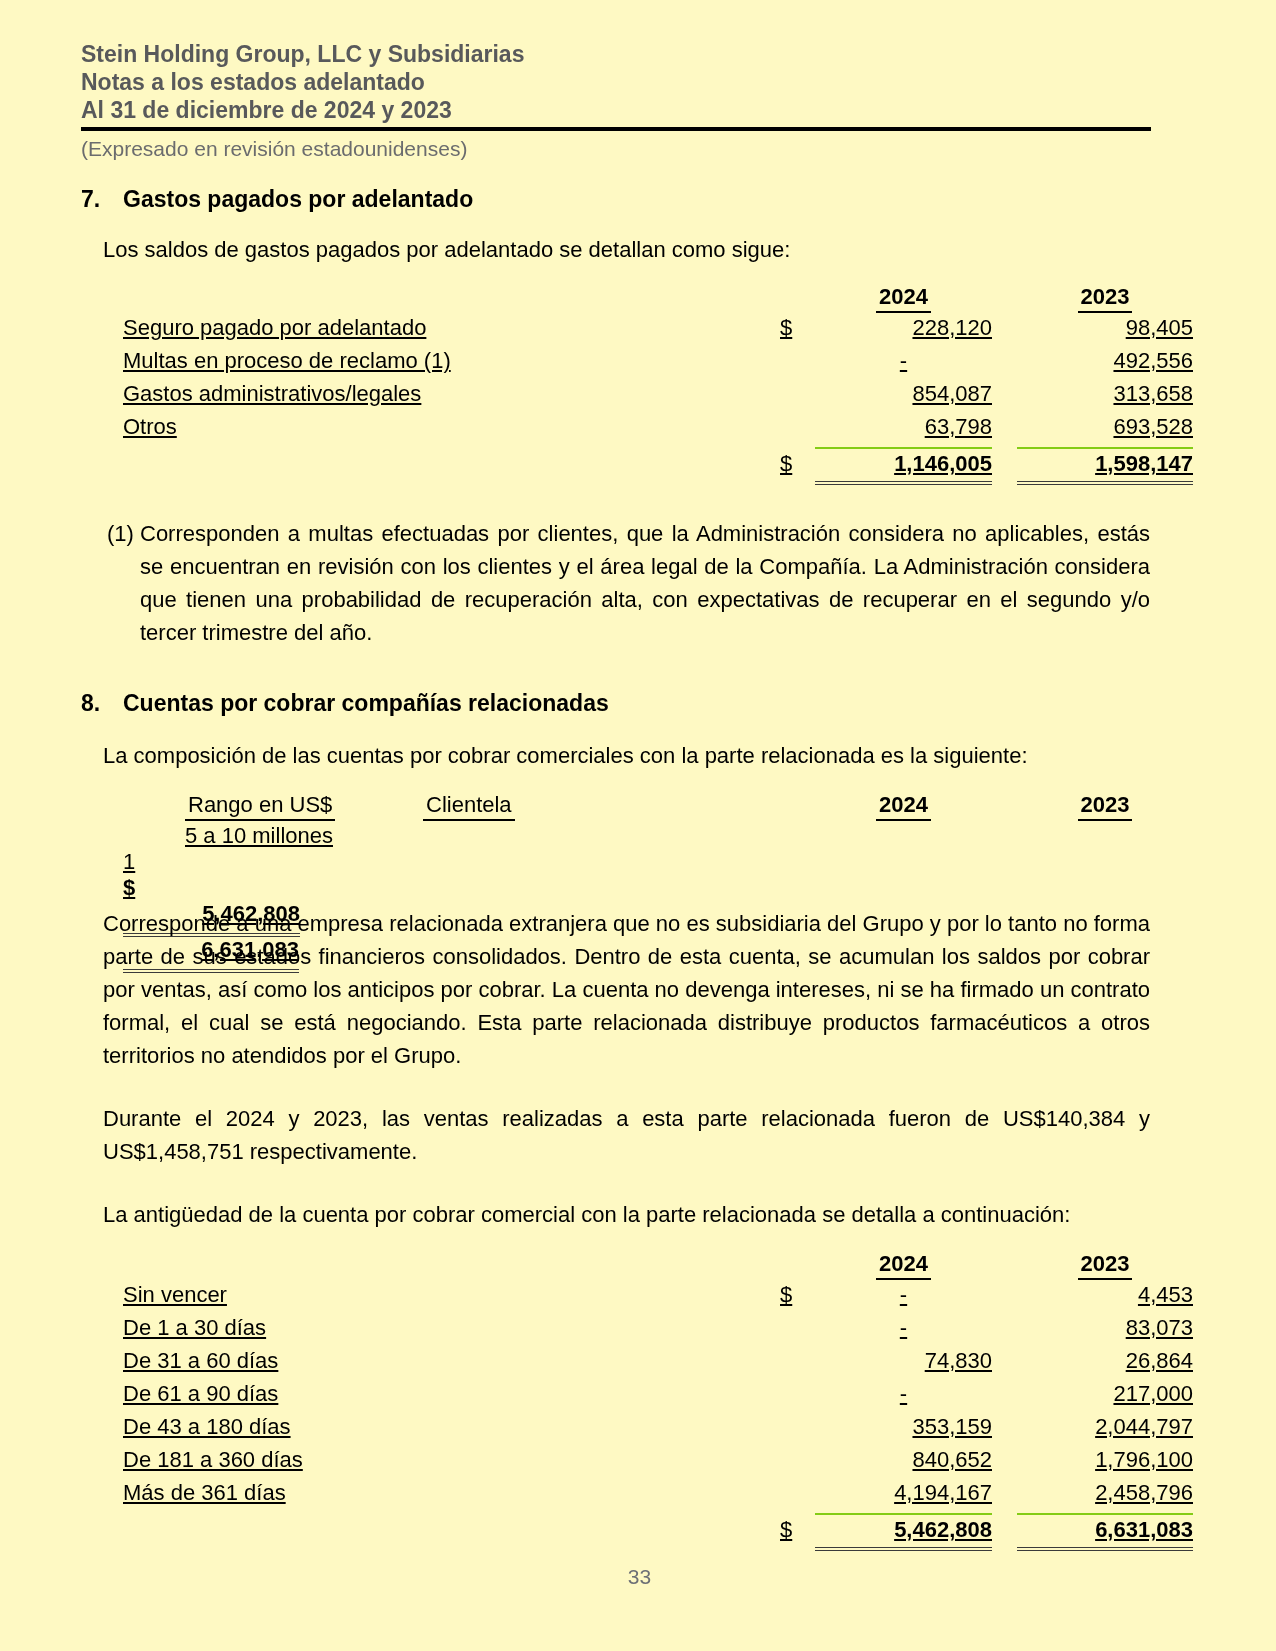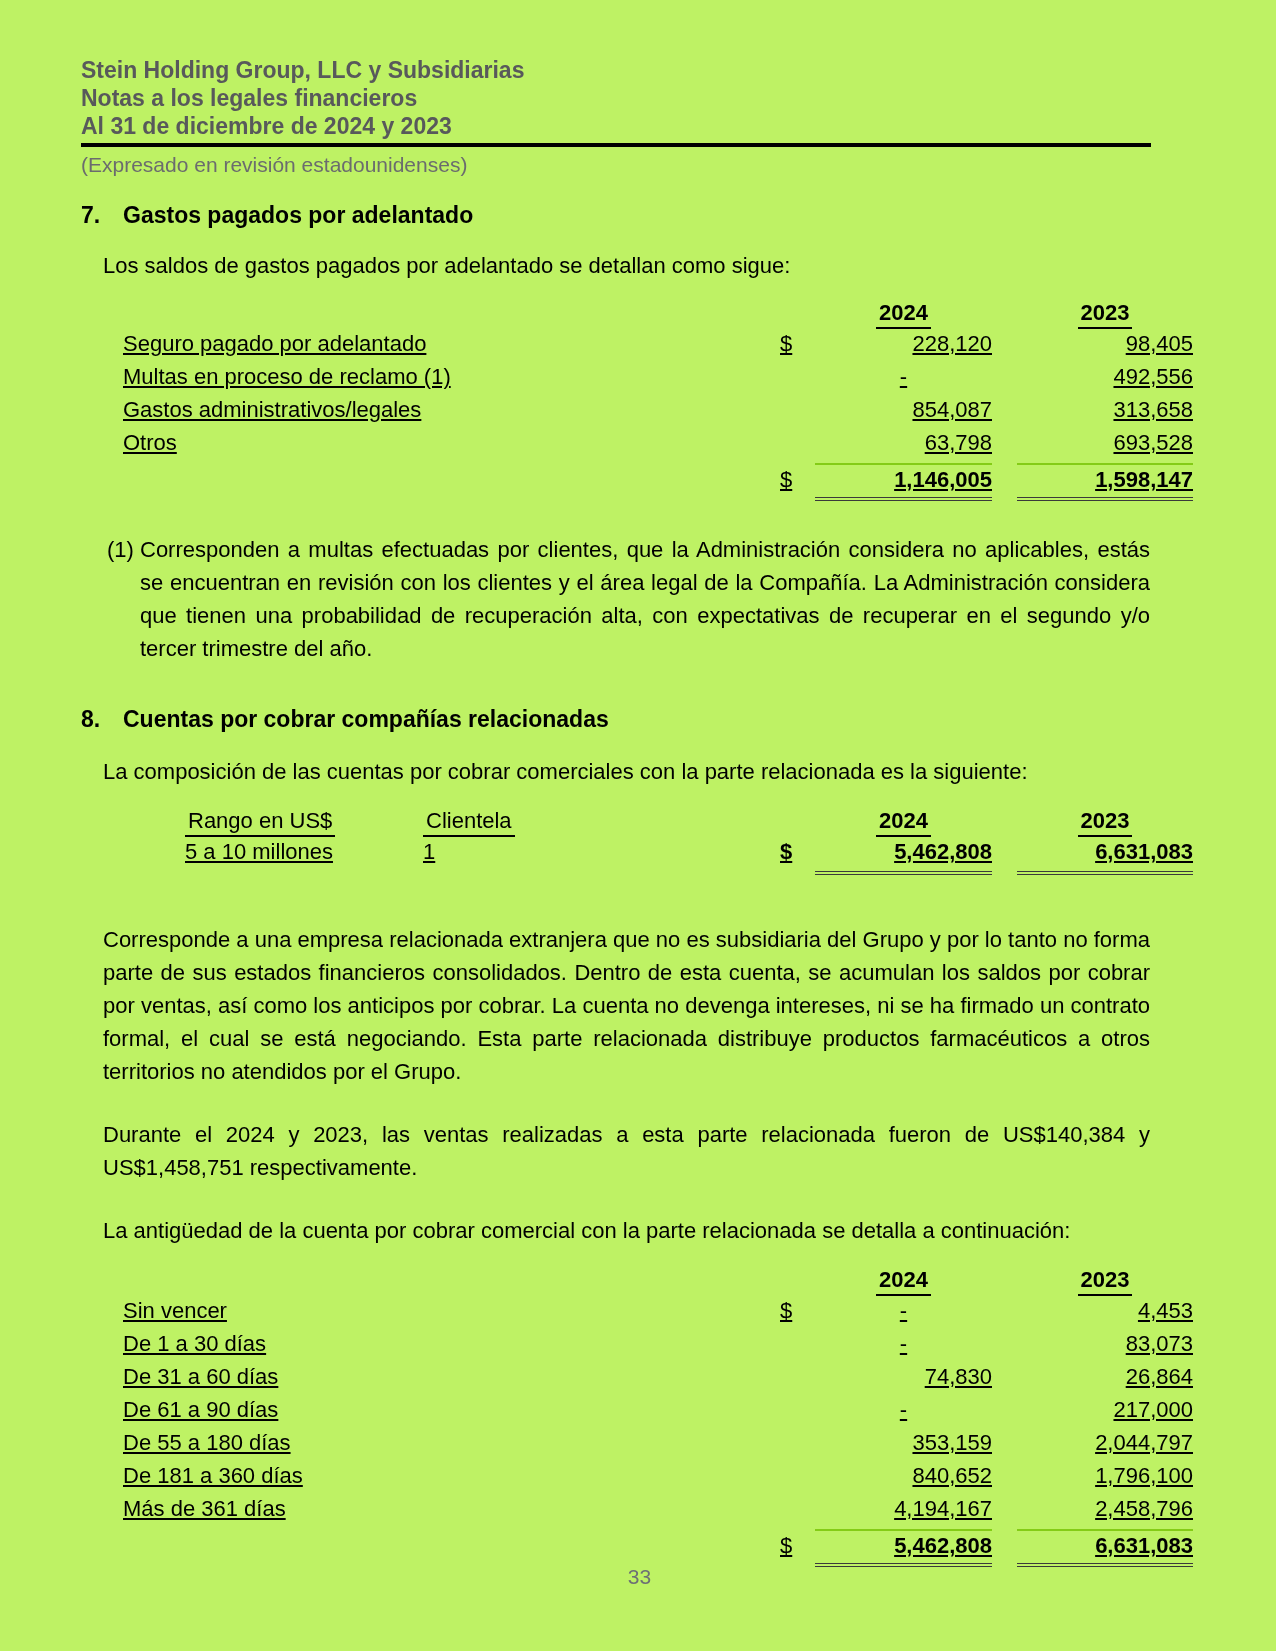--- a/index.html
+++ b/index.html
@@ -1,23 +1,23 @@
 <!DOCTYPE html>
 <html><head>
 <meta charset="utf-8">
 <style>
   html,body{margin:0;padding:0;background:#ffffff;}
   .page{
     position:relative;
     width:1276px;height:1651px;
-    background:#bef264;
+    background:#fef9c3;
     font-family:"Liberation Sans","DejaVu Sans",sans-serif;
     color:#000;
     box-sizing:border-box;
-    padding:56px 83px 0 81px;
+    padding:40px 83px 0 81px;
     overflow:hidden;
   }
   
   .hdr{color:#58595b;font-weight:bold;font-size:23px;line-height:28px;}
   .rule{border-bottom:4px solid #000;margin-top:3px;width:1070px;}
   .curr-note{color:#6b6c6e;font-size:21px;line-height:25px;margin-top:5px;}
 
   
   .sec{display:flex;font-weight:bold;font-size:23px;line-height:28px;}
   .sec .num{width:42px;flex:none;}
@@ -42,39 +42,39 @@
   .brow .c-v1,.brow .c-v2{border-bottom:2px solid #84cc16;align-self:stretch;height:33px;}
   .total .c-v1,.total .c-v2{font-weight:bold;border-bottom:4px double #3a3a3a;align-self:stretch;height:38px;padding-top:4px;box-sizing:border-box;}
   .total{height:44px;align-items:flex-start;}
   .total .c-dollar,.total .c-label{padding-top:4px;}
   .dash{text-align:center;}
 
   
   .c-range{width:300px;flex:none;padding-left:62px;box-sizing:border-box;}
   .c-client{width:280px;flex:none;}
   .c-sp{width:77px;flex:none;}
-  .vrow{height:42px;}
+  .vrow{height:42px;flex-direction:column;}
   .vrow .bd{font-weight:bold;}
   .vrow .c-v1,.vrow .c-v2{border-bottom:4px double #3a3a3a;align-self:stretch;height:36px;box-sizing:border-box;}
 
   
   .fnote{display:flex;margin-left:26px;padding-right:43px;font-size:22px;line-height:33px;}
   .fmark{width:33px;flex:none;}
   .ftext{flex:1;text-align:justify;}
 
   .pagenum{position:absolute;left:3px;right:0;bottom:62px;text-align:center;color:#6d7075;font-size:21px;}
 </style>
 </head>
 <body>
 
 <div class="page">
 
   <div>
     <div class="hdr">Stein Holding Group, LLC y Subsidiarias</div>
-    <div class="hdr">Notas a los legales financieros</div>
+    <div class="hdr">Notas a los estados adelantado</div>
     <div class="hdr">Al 31 de diciembre de 2024 y 2023</div>
     <div class="rule"></div>
     <div class="curr-note">(Expresado en revisión estadounidenses)</div>
   </div>
 
   <div class="sec mt24">
     <div class="num">7.</div>
     <div>Gastos pagados por adelantado</div>
   </div>
 
@@ -192,21 +192,21 @@
       <div class="c-v2 num">26,864</div>
     </div>
     <div class="trow">
       <div class="c-label">De 61 a 90 días</div>
       <div class="c-dollar"></div>
       <div class="c-v1 num dash">-</div>
       <div class="c-gap"></div>
       <div class="c-v2 num">217,000</div>
     </div>
     <div class="trow">
-      <div class="c-label">De 55 a 180 días</div>
+      <div class="c-label">De 43 a 180 días</div>
       <div class="c-dollar"></div>
       <div class="c-v1 num">353,159</div>
       <div class="c-gap"></div>
       <div class="c-v2 num">2,044,797</div>
     </div>
     <div class="trow">
       <div class="c-label">De 181 a 360 días</div>
       <div class="c-dollar"></div>
       <div class="c-v1 num">840,652</div>
       <div class="c-gap"></div>

